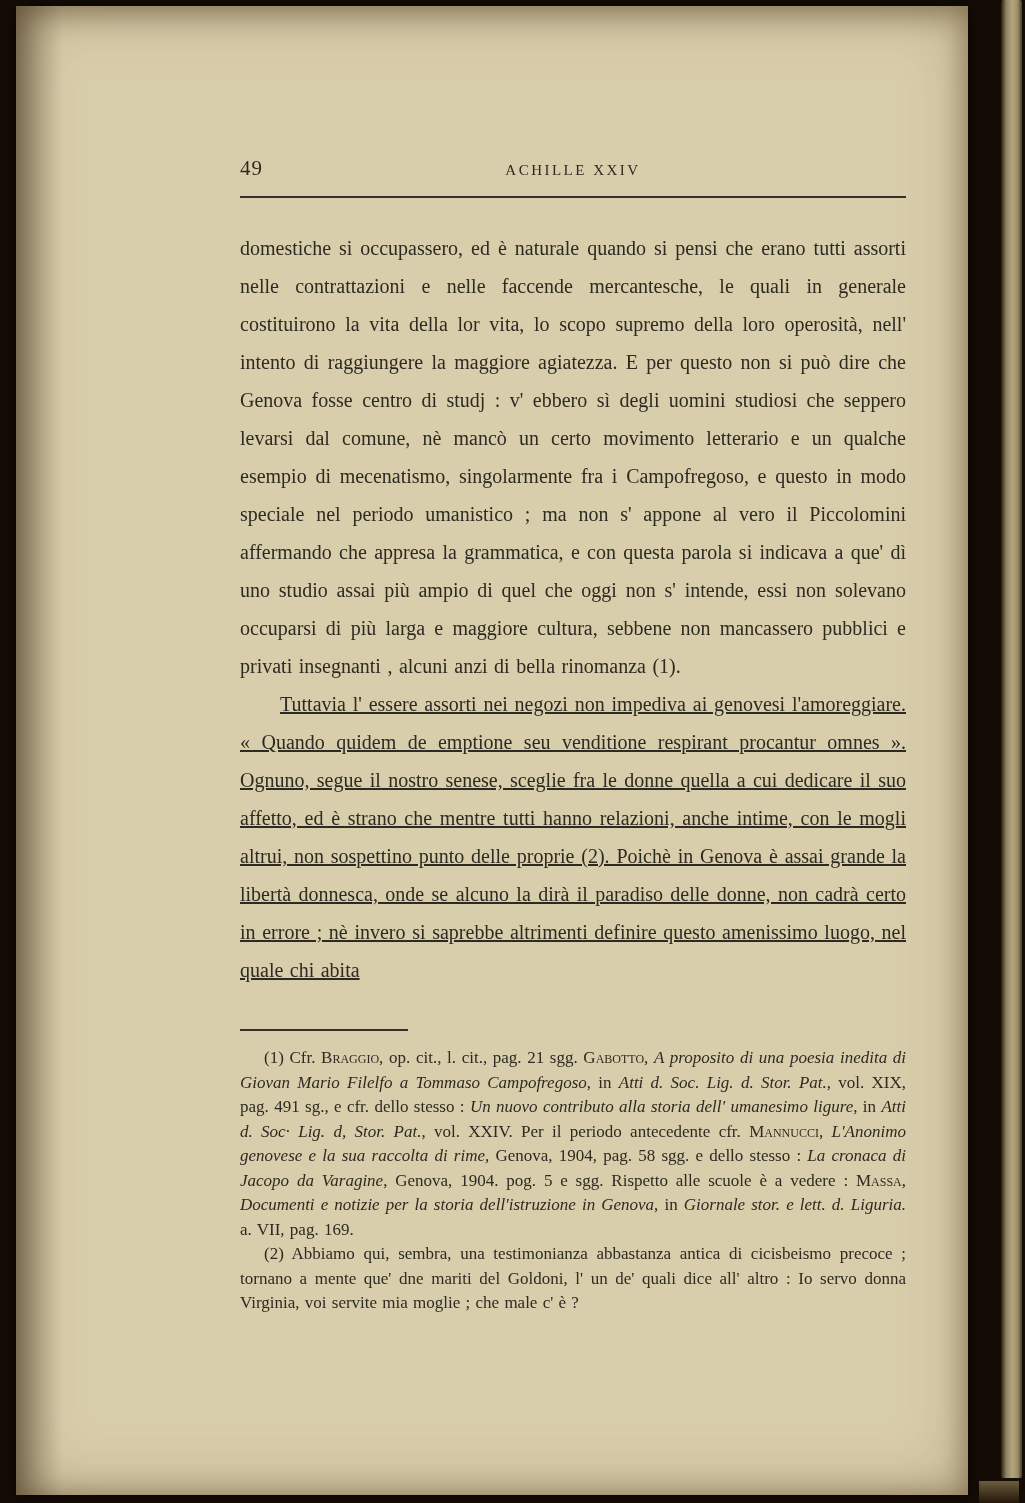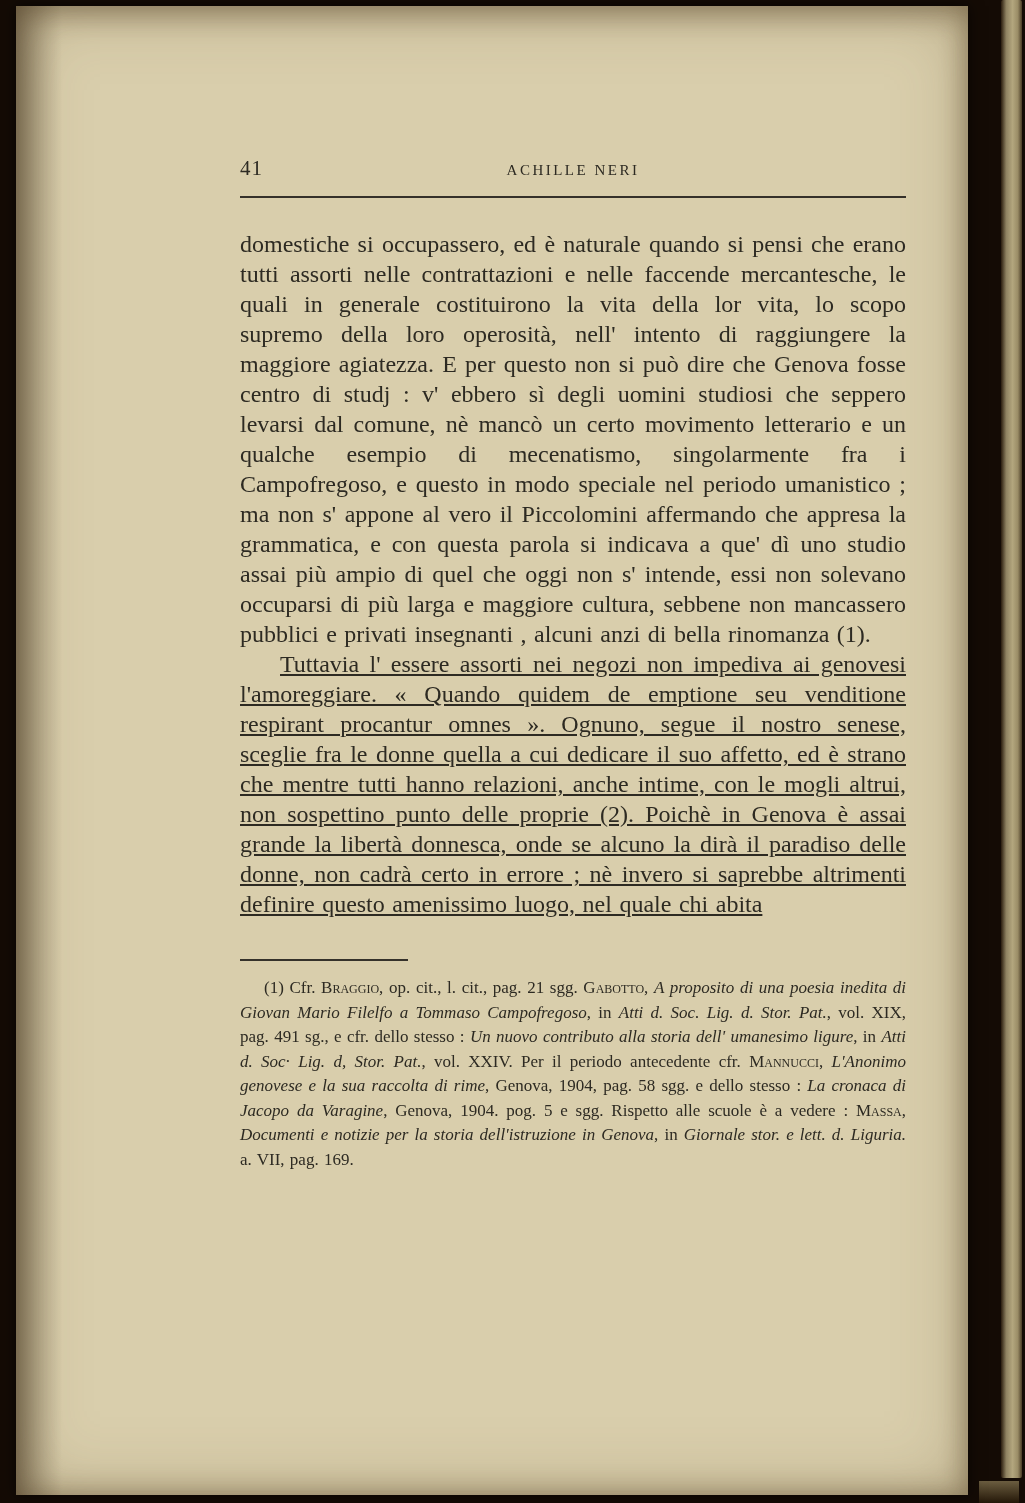--- a/index.html
+++ b/index.html
@@ -45,21 +45,21 @@
   .header{position:relative;height:34px;}
   .pagenum{
     position:absolute;left:0;top:0;font-size:21px;letter-spacing:1px;
   }
   .running{
     display:block;text-align:center;font-size:15px;letter-spacing:2.5px;
     padding-top:6px;
   }
   .header-rule{border-bottom:2px solid var(--rule);margin-top:6px;}
   .para{
-    font-size:24px;line-height:30px;text-align:justify;margin:0;
+    font-size:20px;line-height:38px;text-align:justify;margin:0;
     word-spacing:1.5px;
   }
   .para.first{margin-top:31px;}
   .para.indent{text-indent:40px;text-decoration:underline;}
   .foot-rule{width:168px;border-top:2px solid var(--rule);margin-top:40px;}
   .footnote{
     font-size:17px;line-height:24.5px;text-align:justify;
     margin:15px 0 0;text-indent:24px;word-spacing:1px;
   }
   .footnote + .footnote{margin-top:0;}
@@ -70,26 +70,27 @@
 <body>
 
 <div>
   <div class="page-edge"></div>
   <div class="page-edge-bottom"></div>
 
   <div class="paper">
     <div class="content">
 
       <div class="header">
-        <span class="pagenum">41</span>
-        <span class="running">ACHILLE NERI</span>
+        <span class="pagenum">49</span>
+        <span class="running">ACHILLE XXIV</span>
       </div>
       <div class="header-rule"></div>
 
       <p class="para first"><span>domestiche si occupassero, ed è naturale quando si pensi che erano tutti assorti nelle contrattazioni e nelle faccende mercantesche, le quali in generale costituirono la vita della lor vita, lo scopo supremo della loro operosità, nell' intento di raggiungere la maggiore agiatezza. E per questo non si può dire che Genova fosse centro di studj : v' ebbero sì degli uomini studiosi che seppero levarsi dal comune, nè mancò un certo movimento letterario e un qualche esempio di mecenatismo, singolarmente fra i Campofregoso, e questo in modo speciale nel periodo umanistico ; ma non s' appone al vero il Piccolomini affermando che appresa la grammatica, e con questa parola si indicava a que' dì uno studio assai più ampio di quel che oggi non s' intende, essi non solevano occuparsi di più larga e maggiore cultura, sebbene non mancassero pubblici e privati insegnanti , alcuni anzi di bella rinomanza (1).</span></p>
       <p class="para indent"><span>Tuttavia l' essere assorti nei negozi non impediva ai genovesi l'amoreggiare. « Quando quidem de emptione seu venditione respirant procantur omnes ». Ognuno, segue il nostro senese, sceglie fra le donne quella a cui dedicare il suo affetto, ed è strano che mentre tutti hanno relazioni, anche intime, con le mogli altrui, non sospettino punto delle proprie (2). Poichè in Genova è assai grande la libertà donnesca, onde se alcuno la dirà il paradiso delle donne, non cadrà certo in errore ; nè invero si saprebbe altrimenti definire questo amenissimo luogo, nel quale chi abita</span></p>
 
       <div class="foot-rule"></div>
       <p class="footnote"><span>(1) Cfr. </span><span class="sc">Braggio</span><span>, op. cit., l. cit., pag. 21 sgg. </span><span class="sc">Gabotto</span><span>, </span><span class="it">A proposito di una poesia inedita di Giovan Mario Filelfo a Tommaso Campofregoso</span><span>, in </span><span class="it">Atti d. Soc. Lig. d. Stor. Pat.</span><span>, vol. XIX, pag. 491 sg., e cfr. dello stesso : </span><span class="it">Un nuovo contributo alla storia dell' umanesimo ligure</span><span>, in </span><span class="it">Atti d. Soc· Lig. d, Stor. Pat.</span><span>, vol. XXIV. Per il periodo antecedente cfr. </span><span class="sc">Mannucci</span><span>, </span><span class="it">L'Anonimo genovese e la sua raccolta di rime</span><span>, Genova, 1904, pag. 58 sgg. e dello stesso : </span><span class="it">La cronaca di Jacopo da Varagine</span><span>, Genova, 1904. pog. 5 e sgg. Rispetto alle scuole è a vedere : </span><span class="sc">Massa</span><span>, </span><span class="it">Documenti e notizie per la storia dell'istruzione in Genova</span><span>, in </span><span class="it">Giornale stor. e lett. d. Liguria.</span><span> a. VII, pag. 169.</span></p>
+      <p class="footnote"><span>(2) Abbiamo qui, sembra, una testimonianza abbastanza antica di cicisbeismo precoce ; tornano a mente que' dne mariti del Goldoni, l' un de' quali dice all' altro : Io servo donna Virginia, voi servite mia moglie ; che male c' è ?</span></p>
 
     </div>
   </div>
 </div>
 
 </body></html>

